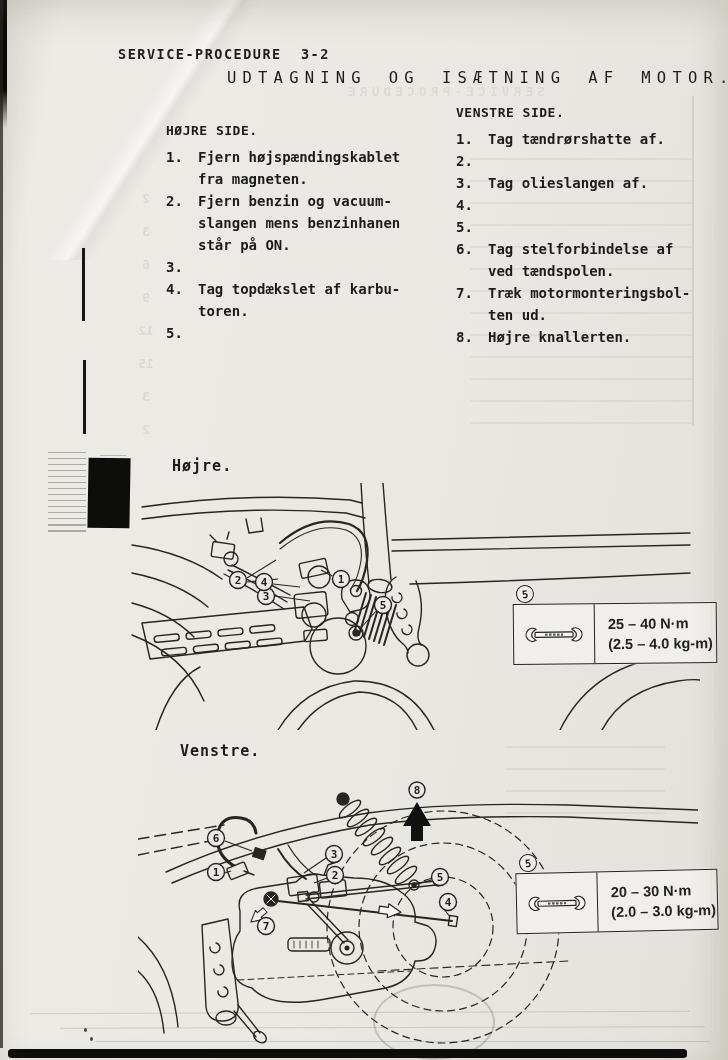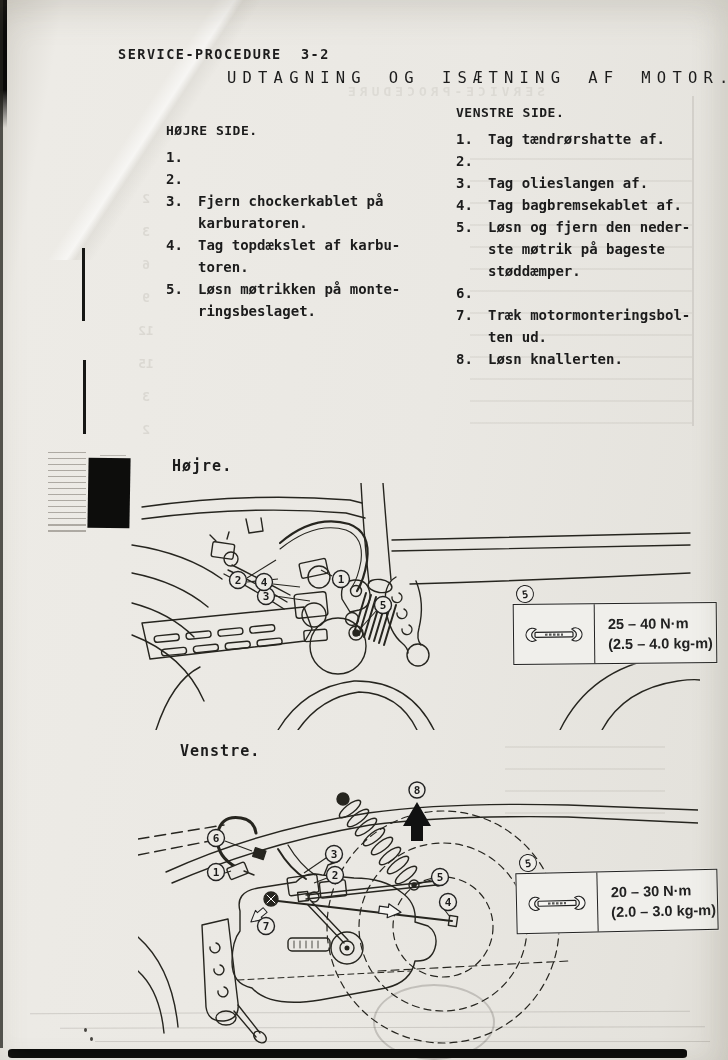--- a/index.html
+++ b/index.html
@@ -77,75 +77,74 @@
   <div class="bleed bleed-rows" style="left:505px;top:746px;width:160px;height:86px"></div>
   <div class="bleed-vline" style="left:692px;top:96px;height:330px"></div>
 
   <div class="hdr">SERVICE-PROCEDURE  3-2</div>
   <div class="title">UDTAGNING OG ISÆTNING AF MOTOR.</div>
 
   <div class="col" style="left:166px;top:118px;width:278px">
     <div class="col-h">HØJRE SIDE.</div>
     <div class="item">
         <span class="n">1.</span>
+        <span class="t">Fjern højspændingskablet
+fra magneten.</span>
       </div>
     <div class="item">
         <span class="n">2.</span>
+        <span class="t">Fjern benzin og vacuum-
+slangen mens benzinhanen
+står på ON.</span>
       </div>
     <div class="item">
         <span class="n">3.</span>
-        <span class="t">Fjern chockerkablet på
-karburatoren.</span>
       </div>
     <div class="item">
         <span class="n">4.</span>
         <span class="t">Tag topdækslet af karbu-
 toren.</span>
       </div>
     <div class="item">
         <span class="n">5.</span>
-        <span class="t">Løsn møtrikken på monte-
-ringsbeslaget.</span>
       </div>
   </div>
 
   <div class="col" style="left:456px;top:100px;width:248px">
     <div class="col-h">VENSTRE SIDE.</div>
     <div class="item">
         <span class="n">1.</span>
         <span class="t">Tag tændrørshatte af.</span>
       </div>
     <div class="item">
         <span class="n">2.</span>
       </div>
     <div class="item">
         <span class="n">3.</span>
         <span class="t">Tag olieslangen af.</span>
       </div>
     <div class="item">
         <span class="n">4.</span>
-        <span class="t">Tag bagbremsekablet af.</span>
       </div>
     <div class="item">
         <span class="n">5.</span>
-        <span class="t">Løsn og fjern den neder-
-ste møtrik på bageste
-støddæmper.</span>
       </div>
     <div class="item">
         <span class="n">6.</span>
+        <span class="t">Tag stelforbindelse af
+ved tændspolen.</span>
       </div>
     <div class="item">
         <span class="n">7.</span>
         <span class="t">Træk motormonteringsbol-
 ten ud.</span>
       </div>
     <div class="item">
         <span class="n">8.</span>
-        <span class="t">Løsn knallerten.</span>
+        <span class="t">Højre knallerten.</span>
       </div>
   </div>
 
   <div class="fig-cap" style="left:172px;top:457px">Højre.</div>
   <svg style="position:absolute;left:128px;top:483px" width="572" height="247" viewBox="0 0 572 247">
     <g stroke="#26251f" stroke-width="1.4" fill="none" stroke-linecap="round" stroke-linejoin="round">
       <path d="M14 24 Q120 9 222 17 L234 20"></path>
       <path d="M14 36 Q120 22 218 30 L237 35"></path>
       <path d="M233 0 Q236 55 241 100"></path>
         <path d="M255 0 Q259 52 263 97"></path>

